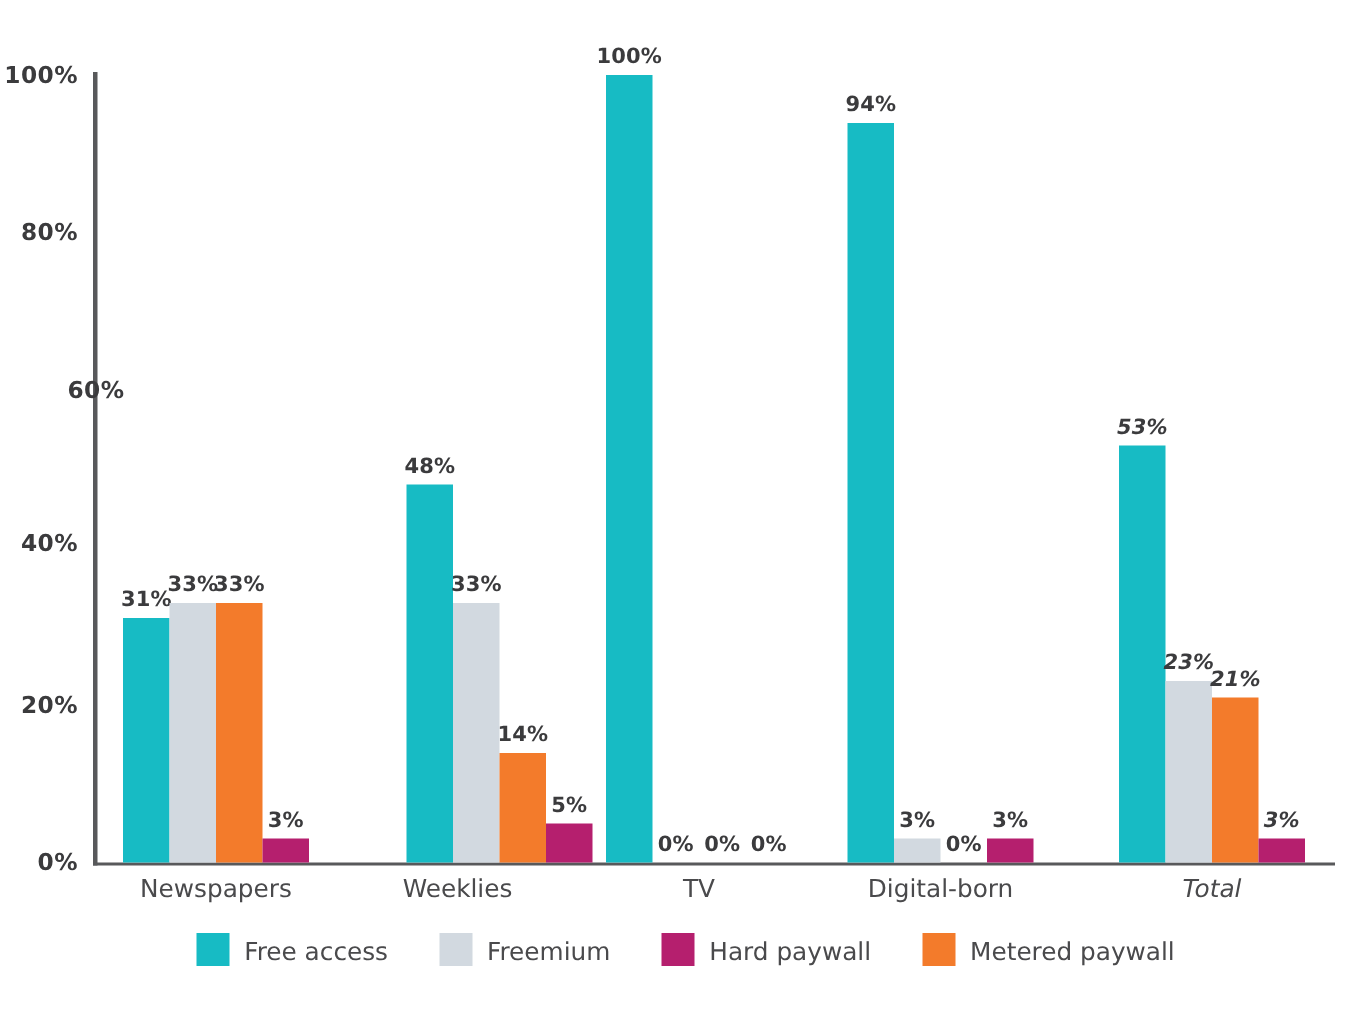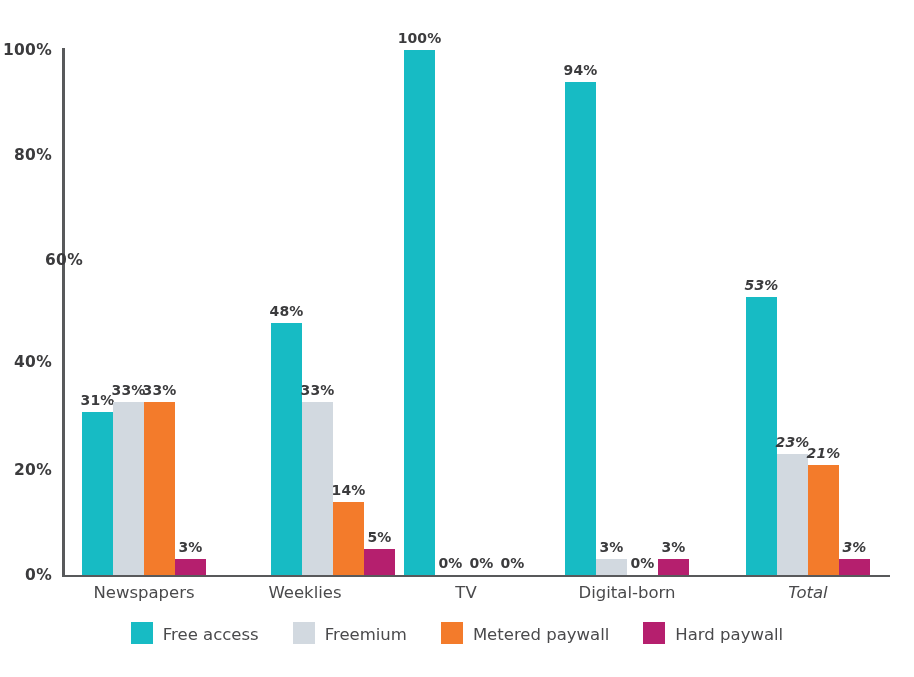--- a/index.html
+++ b/index.html
@@ -260,22 +260,22 @@
   <div id="legend">
       <div class="legend-item">
         <span class="legend-swatch" style="background: rgb(23, 187, 196);"></span>
         <span class="legend-text">Free access</span>
       </div>
       <div class="legend-item">
         <span class="legend-swatch" style="background: rgb(210, 217, 224);"></span>
         <span class="legend-text">Freemium</span>
       </div>
       <div class="legend-item">
+        <span class="legend-swatch" style="background: rgb(181, 31, 110);"></span>
+        <span class="legend-text">Hard paywall</span>
+      </div>
+      <div class="legend-item">
         <span class="legend-swatch" style="background: rgb(243, 123, 43);"></span>
         <span class="legend-text">Metered paywall</span>
       </div>
-      <div class="legend-item">
-        <span class="legend-swatch" style="background: rgb(181, 31, 110);"></span>
-        <span class="legend-text">Hard paywall</span>
-      </div>
     </div>
 
 </div>
 
 </body></html>

